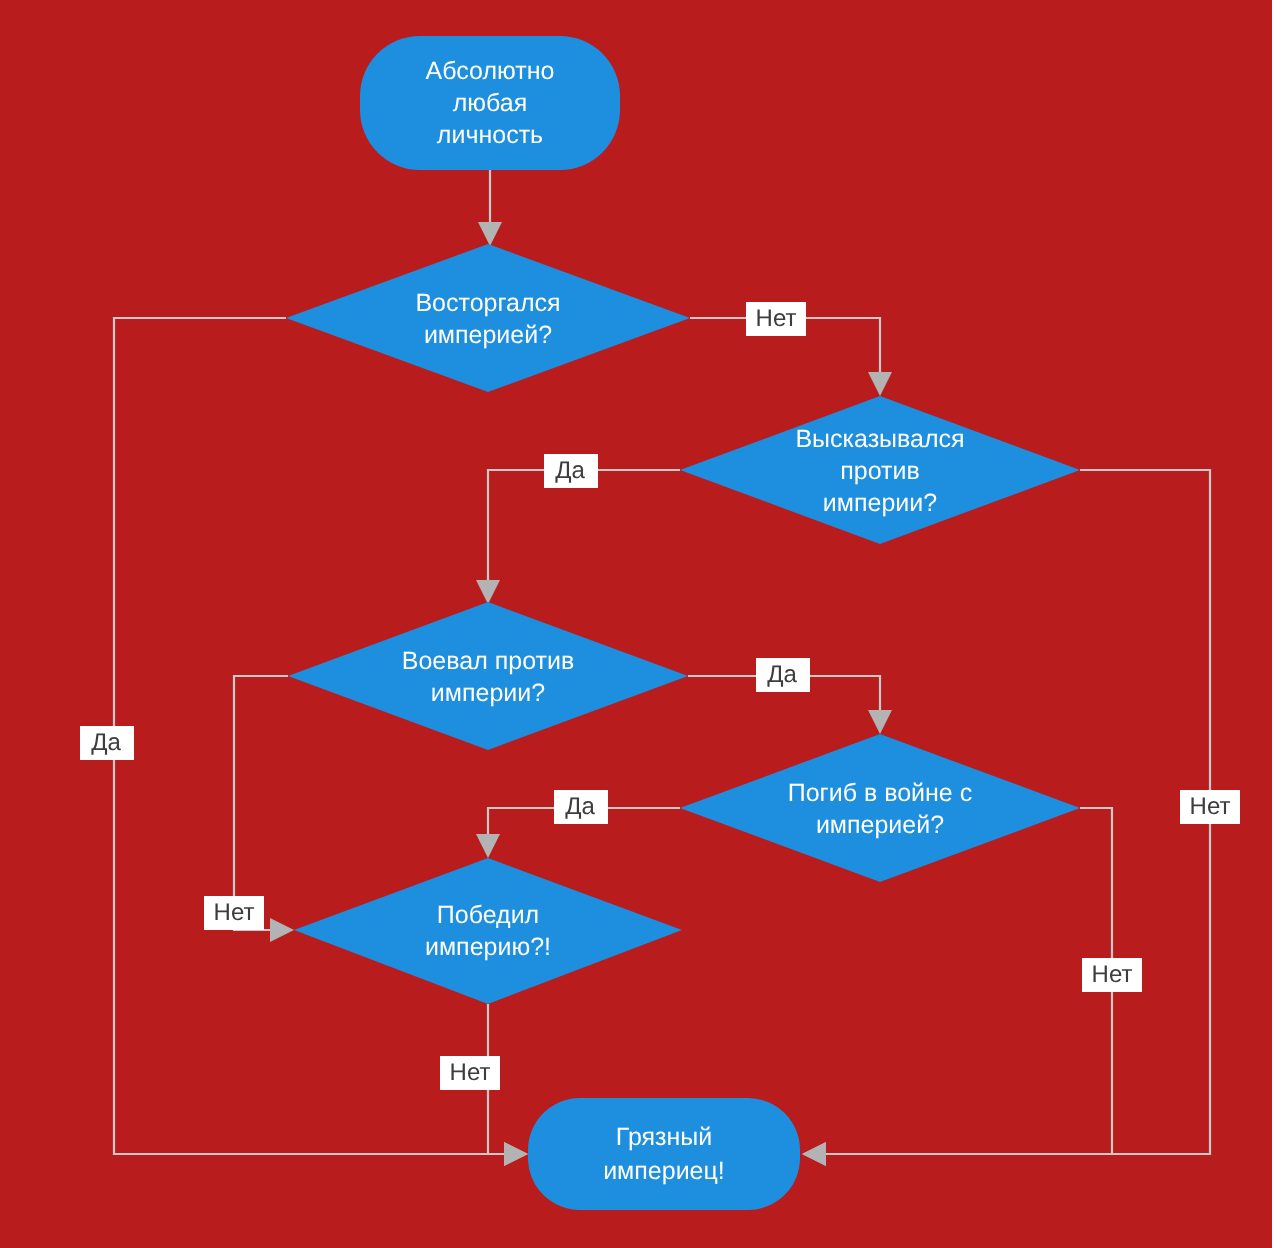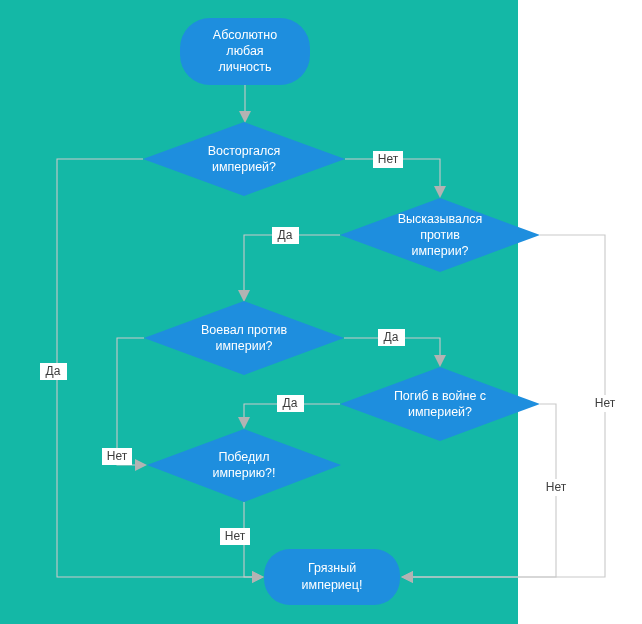--- a/index.html
+++ b/index.html
@@ -8,23 +8,23 @@
     background: #ffffff;
   }
   body {
     width: 642px;
     height: 624px;
     font-family: "Liberation Sans", sans-serif;
     overflow: hidden;
   }
   #flow-root {
     position: relative;
-    width: 518px;
+    width: 636px;
     height: 624px;
-    background: #14b8a6;
+    background: #b91c1c;
   }
   svg#flow-svg {
     display: block;
     width: 642px;
     height: 624px;
   }
   .edge-line {
     fill: none;
     stroke: #c9c9c9;
     stroke-width: 1.1;

